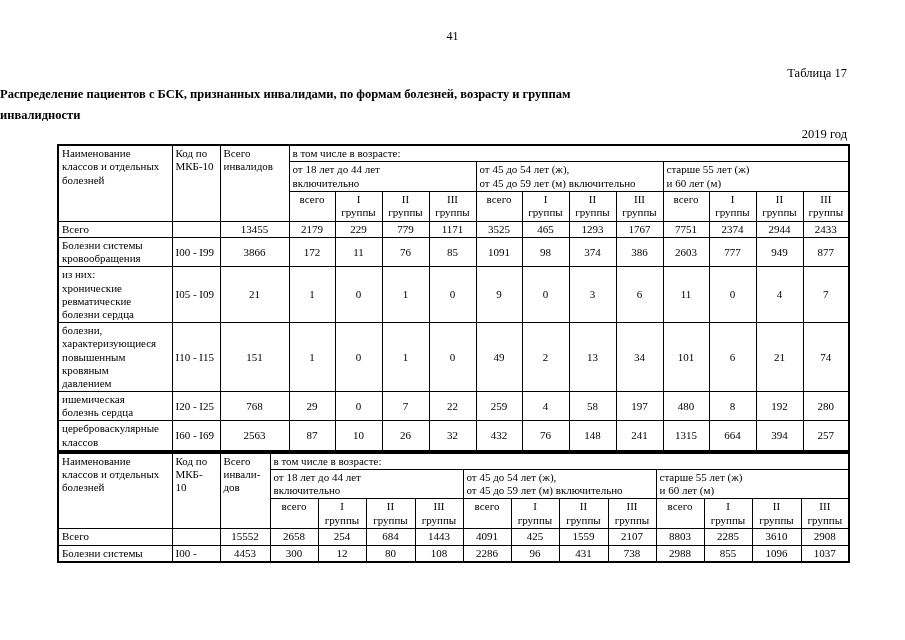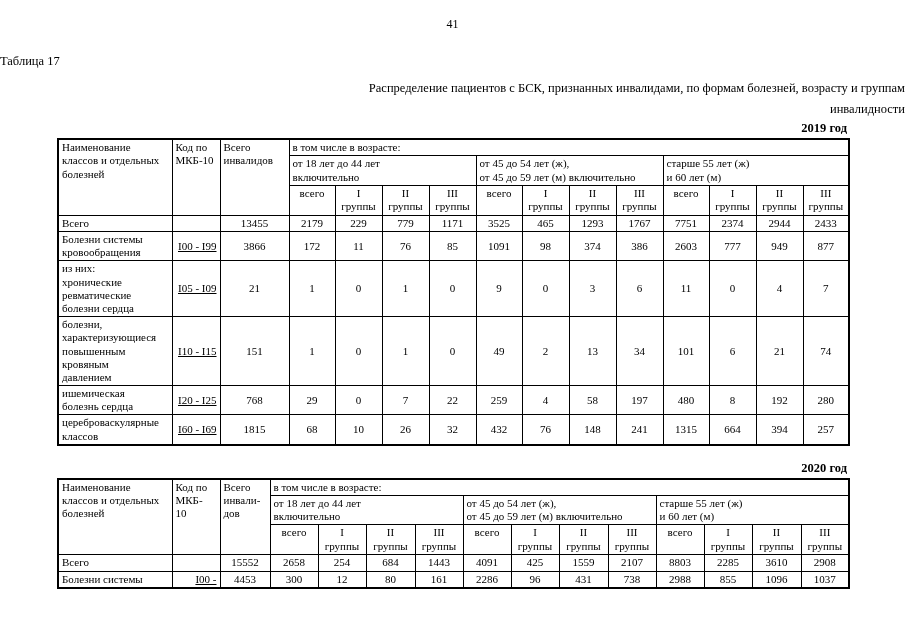--- a/index.html
+++ b/index.html
@@ -8,40 +8,40 @@
     width: 905px;
     height: 640px;
     background: #ffffff;
     font-family: "Liberation Serif", "DejaVu Serif", serif;
     color: #000000;
     overflow: hidden;
     margin: 0 auto;
   }
   .page-number {
     text-align: center;
-    padding-top: 17px;
+    padding-top: 29px;
     font-size: 12px;
   }
   .table-caption {
+    text-align: right;
     margin: 22px 58px 0 0;
     font-size: 12.5px;
   }
   .doc-title {
-    text-align: right;
-    font-weight: normal;
+    text-align: left;
+    font-weight: bold;
     font-size: 12.5px;
     line-height: 1.65;
     white-space: pre-line;
-    margin-top: 9px;
+    margin-top: 3px;
   }
   .year-label {
     text-align: right;
     margin: 2px 58px 2px 0;
     font-size: 12.5px;
-    font-weight: bold;
   }
   .year-label.second {
     margin-top: 15px;
   }
   table.data-table {
     margin-left: 57px;
     width: 791px;
     border-collapse: collapse;
     table-layout: fixed;
     border: 2px solid #000;
@@ -62,24 +62,23 @@
   }
   table.data-table th.sub {
     text-align: center;
   }
   td.cell-name {
     text-align: left;
     vertical-align: top;
     white-space: pre-line;
   }
   td.cell-code {
-    text-align: right;
+    text-align: left;
     vertical-align: middle;
     white-space: nowrap;
-    text-decoration: underline;
   }
   td.cell-num {
     text-align: center;
     vertical-align: middle;
   }
   thead tr.sub-row th { height: 27px; }
 </style>
 </head>
 <body>
 
@@ -247,38 +246,37 @@
           <td class="cell-num">197</td>
           <td class="cell-num">480</td>
           <td class="cell-num">8</td>
           <td class="cell-num">192</td>
           <td class="cell-num">280</td>
         </tr>
         <tr>
           <td class="cell-name">цереброваскулярные
 классов</td>
           <td class="cell-code">I60 - I69</td>
-          <td class="cell-num">1815</td>
-          <td class="cell-num">68</td>
+          <td class="cell-num">2563</td>
+          <td class="cell-num">87</td>
           <td class="cell-num">10</td>
           <td class="cell-num">26</td>
           <td class="cell-num">32</td>
           <td class="cell-num">432</td>
           <td class="cell-num">76</td>
           <td class="cell-num">148</td>
           <td class="cell-num">241</td>
           <td class="cell-num">1315</td>
           <td class="cell-num">664</td>
           <td class="cell-num">394</td>
           <td class="cell-num">257</td>
         </tr>
       </tbody>
   </table>
 
-  <div class="year-label second">2020 год</div>
 
   <table class="data-table">
     <colgroup>
       <col style="width:114px">
         <col style="width:48px">
         <col style="width:50px">
       <col style="width:48px">
         <col style="width:48px">
         <col style="width:49px">
         <col style="width:48px">
@@ -354,21 +352,21 @@
           <td class="cell-num">3610</td>
           <td class="cell-num">2908</td>
         </tr>
         <tr>
           <td class="cell-name">Болезни системы</td>
           <td class="cell-code">I00 -</td>
           <td class="cell-num">4453</td>
           <td class="cell-num">300</td>
           <td class="cell-num">12</td>
           <td class="cell-num">80</td>
-          <td class="cell-num">161</td>
+          <td class="cell-num">108</td>
           <td class="cell-num">2286</td>
           <td class="cell-num">96</td>
           <td class="cell-num">431</td>
           <td class="cell-num">738</td>
           <td class="cell-num">2988</td>
           <td class="cell-num">855</td>
           <td class="cell-num">1096</td>
           <td class="cell-num">1037</td>
         </tr>
       </tbody>

